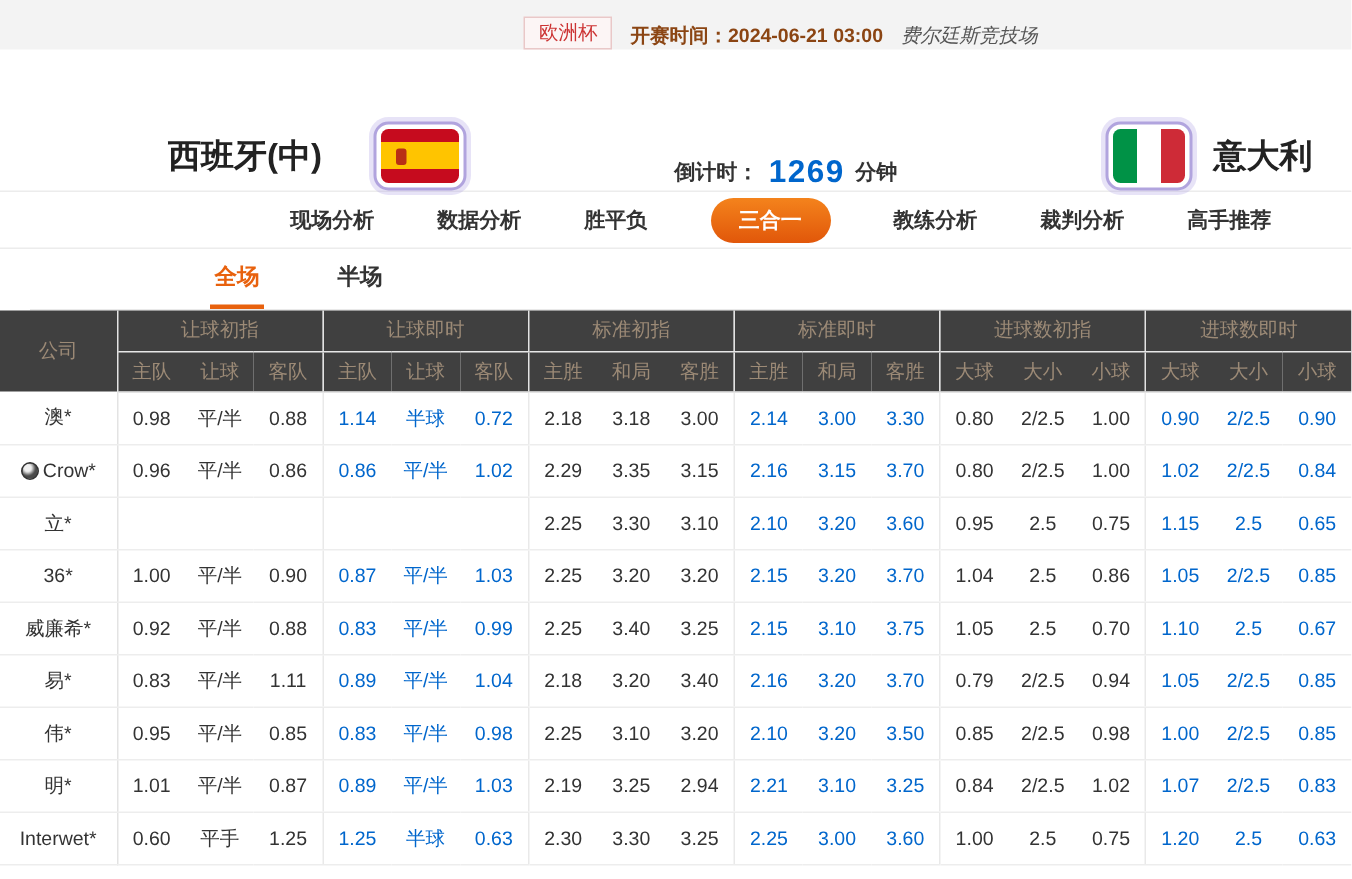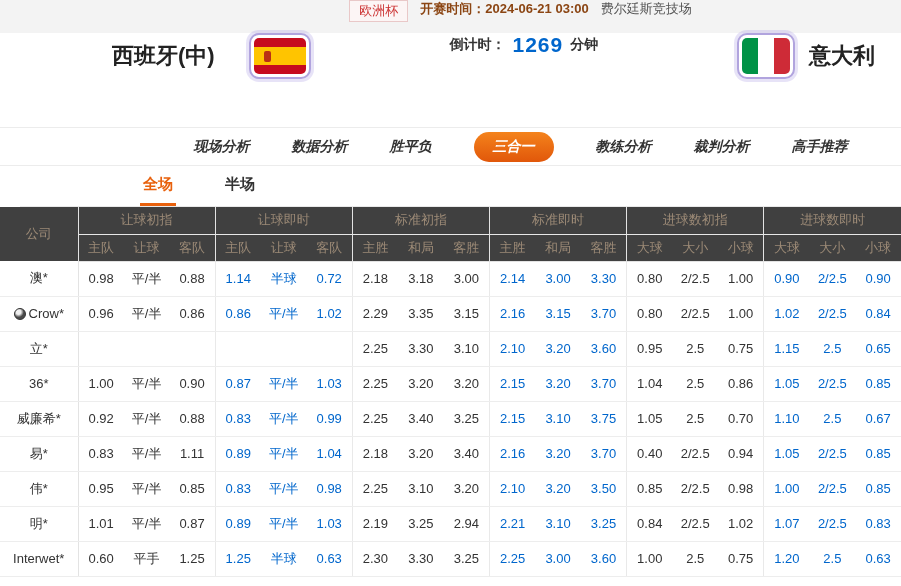--- a/index.html
+++ b/index.html
@@ -5,33 +5,33 @@
   * { margin:0; padding:0; box-sizing:border-box; }
   html,body { width:901px; height:586px; }
   body {
     font-family:"Liberation Sans","DejaVu Sans",sans-serif;
     background:#fff; color:#333; overflow:hidden;
   }
 
   
   .top-bar {
     height:33px; background:#f3f3f3;
-    display:flex; align-items:flex-start; justify-content:center;
+    display:flex; align-items:flex-end; justify-content:center;
     gap:12px; font-size:13px; padding-left:140px;
   }
   .league-badge {
     color:var(--league-red,#c33); background:#fcf5f5;
     border:1px solid #e9c8c8; padding:2px 9px; line-height:1.2; cursor:pointer;
   }
   .start-time { color:var(--time-brown,#8b4513); font-weight:bold; }
-  .venue { color:#555; }
+  .venue { color:#555;font-style:italic; }
 
   
   .match-header {
-    height:94px; display:flex; align-items:flex-start;
+    height:94px; display:flex; align-items:flex-end;
     justify-content:space-between; padding:0 26px 0 112px;
   }
   .team { display:flex; align-items:center; }
   .team-home { gap:34px; }
   .team-away { gap:14px; }
   .team-name { font-size:22px; font-weight:bold; color:#222; }
   .flag-box {
     border:2px solid #b1a4de; border-radius:10px; padding:3px; background:#fff;
     box-shadow:0 0 0 3px rgba(170,155,225,.28); display:inline-block; line-height:0;
   }
@@ -46,21 +46,21 @@
   .countdown { display:flex; align-items:center; gap:7px; }
   .cd-label,.cd-unit { font-size:14px; color:#333;font-weight:bold; }
   .cd-value { font-size:21px; font-weight:bold; color:var(--live-blue,#06c); letter-spacing:1px; }
 
   
   .nav-tabs {
     height:39px; display:flex; align-items:center; justify-content:center;
     gap:42px; border-top:1px solid #ececec; border-bottom:1px solid #ececec;
     padding-left:140px;
   }
-  .nav-tab { font-size:14px; font-weight:bold; color:#333; cursor:pointer; white-space:nowrap;font-style:italic; }
+  .nav-tab { font-size:14px; font-weight:bold; color:#333; cursor:pointer; white-space:nowrap; }
   .nav-tab.active {
     color:#fff; background:linear-gradient(#f4831c,#e1570a);
     padding:6px 19px; border-radius:15px;
   }
 
   
   .sub-tabs {
     height:41px; display:flex; gap:46px;
     border-bottom:1px solid #e9e9e9; padding-left:120px;margin-left:20px;
   }
@@ -304,21 +304,21 @@
         <td class="init">1.11</td>
         <td class="live group-start">0.89</td>
         <td class="live">平/半</td>
         <td class="live">1.04</td>
         <td class="init group-start">2.18</td>
         <td class="init">3.20</td>
         <td class="init">3.40</td>
         <td class="live group-start">2.16</td>
         <td class="live">3.20</td>
         <td class="live">3.70</td>
-        <td class="init group-start">0.40</td>
+        <td class="init group-start">0.79</td>
         <td class="init">2/2.5</td>
         <td class="init">0.94</td>
         <td class="live group-start">1.05</td>
         <td class="live">2/2.5</td>
         <td class="live">0.85</td>
       </tr>
       <tr>
         <td class="company-cell">伟*</td>
         <td class="init group-start">0.95</td>
         <td class="init">平/半</td>

